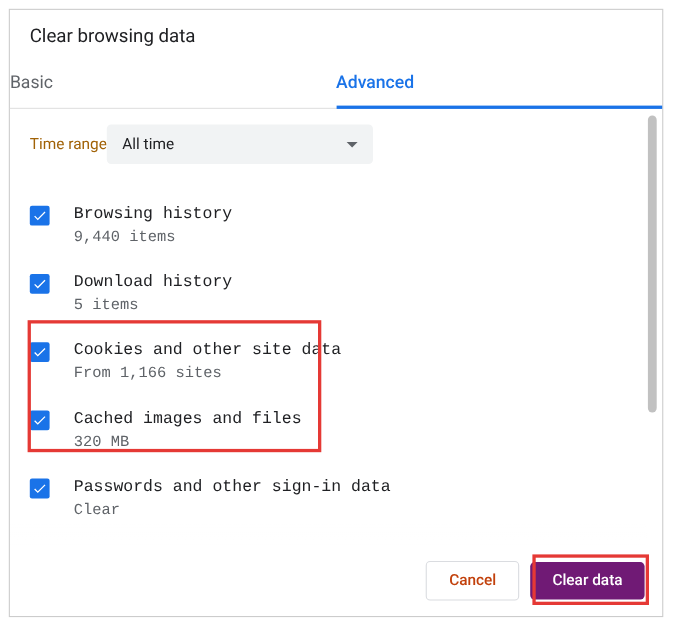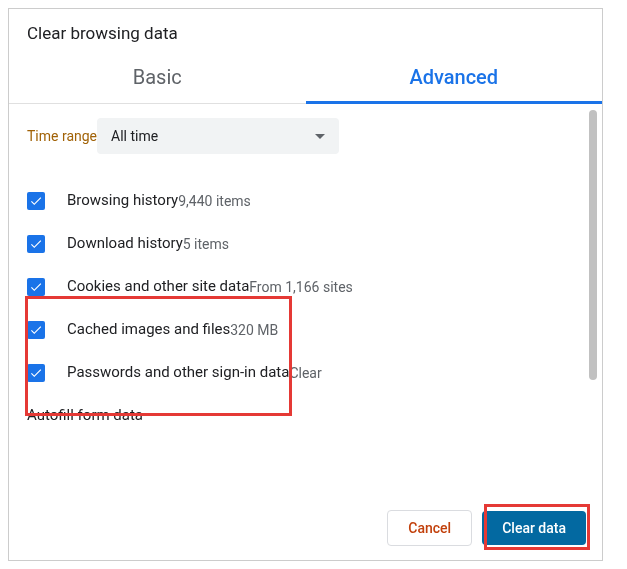--- a/index.html
+++ b/index.html
@@ -25,23 +25,22 @@
       color: #202124;
       padding: 14px 18px 10px 18px;
       font-weight: 400;
     }
     .tabs {
       display: flex;
       border-bottom: 1px solid #e0e0e0;
     }
     .tab {
       flex: 1;
-      text-align: center;
       padding: 12px 0 14px 0;
-      font-size: 20px;
+      font-size: 16px;
       color: #5f6368;
       cursor: pointer;
       position: relative;
     }
     .tab.active {
       color: #1a73e8;
       font-weight: 500;
     }
     .tab.active::after {
       content: '';
@@ -127,20 +126,22 @@
       justify-content: center;
       flex-shrink: 0;
       cursor: pointer;
     }
     .checkbox svg {
       width: 14px;
       height: 14px;
     }
     .item-text {
       display: flex;
+      flex-direction: column;
+      font-family: Liberation Mono, monospace;
     }
     .item-label {
       font-size: 15px;
       color: #202124;
       line-height: 20px;
     }
     .item-sub {
       font-size: 14px;
       color: #5f6368;
       margin-top: 3px;
@@ -171,21 +172,21 @@
       font-weight: 500;
       border: none;
       font-family: inherit;
     }
     .btn-cancel {
       background: #fff;
       color: #c2410c;
       border: 1px solid #dadce0;
     }
     .btn-clear {
-      background: #0369a1;
+      background: #701a75;
       color: #fff;
     }
     .highlight-clear {
       position: absolute;
       border: 3px solid #e53935;
       pointer-events: none;
       right: 12px;
       bottom: 10px;
       width: 106px;
       height: 46px;

